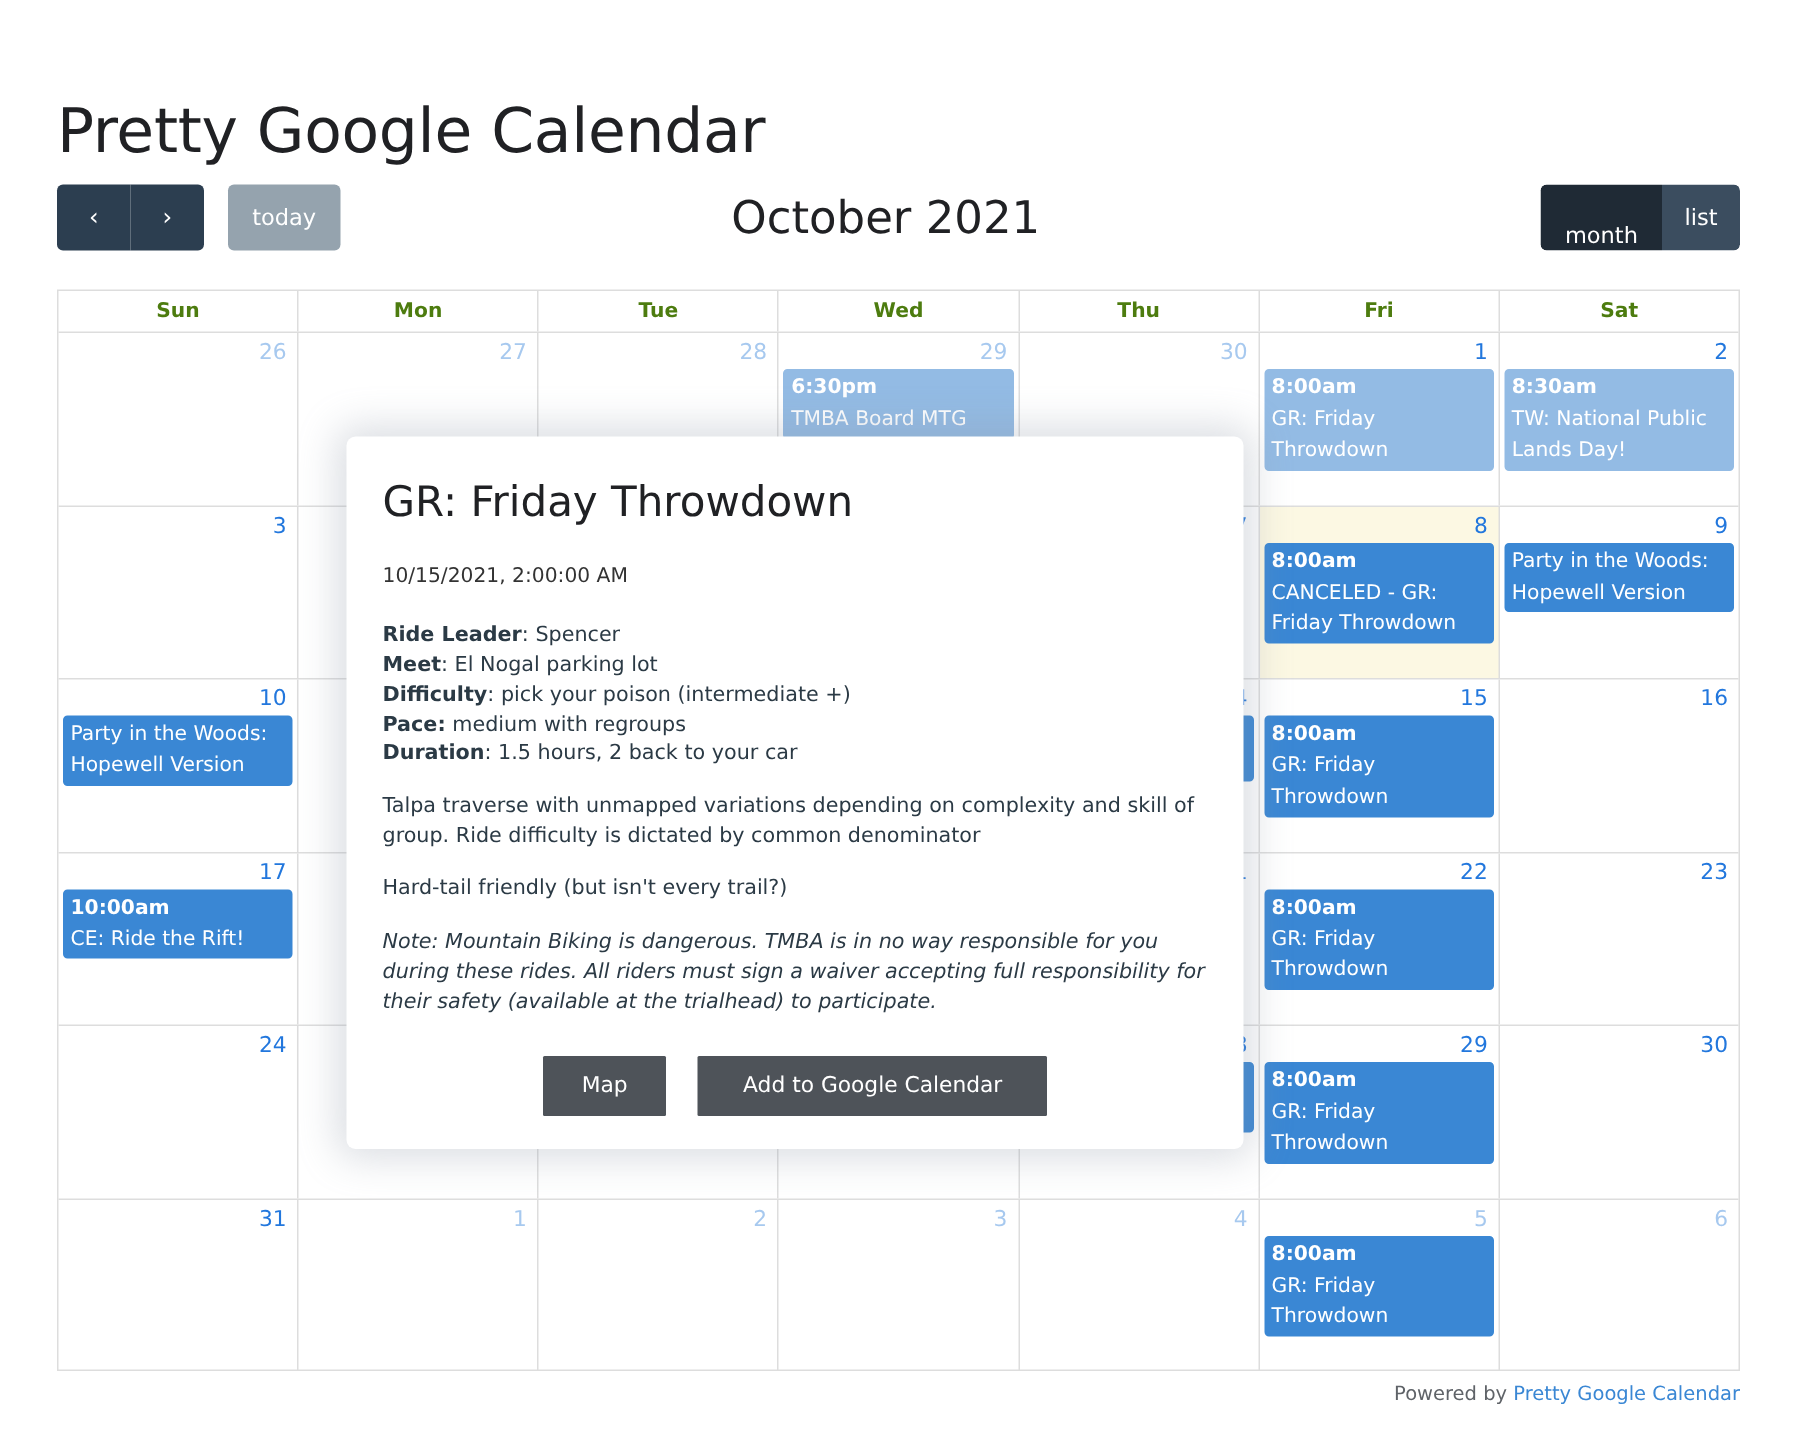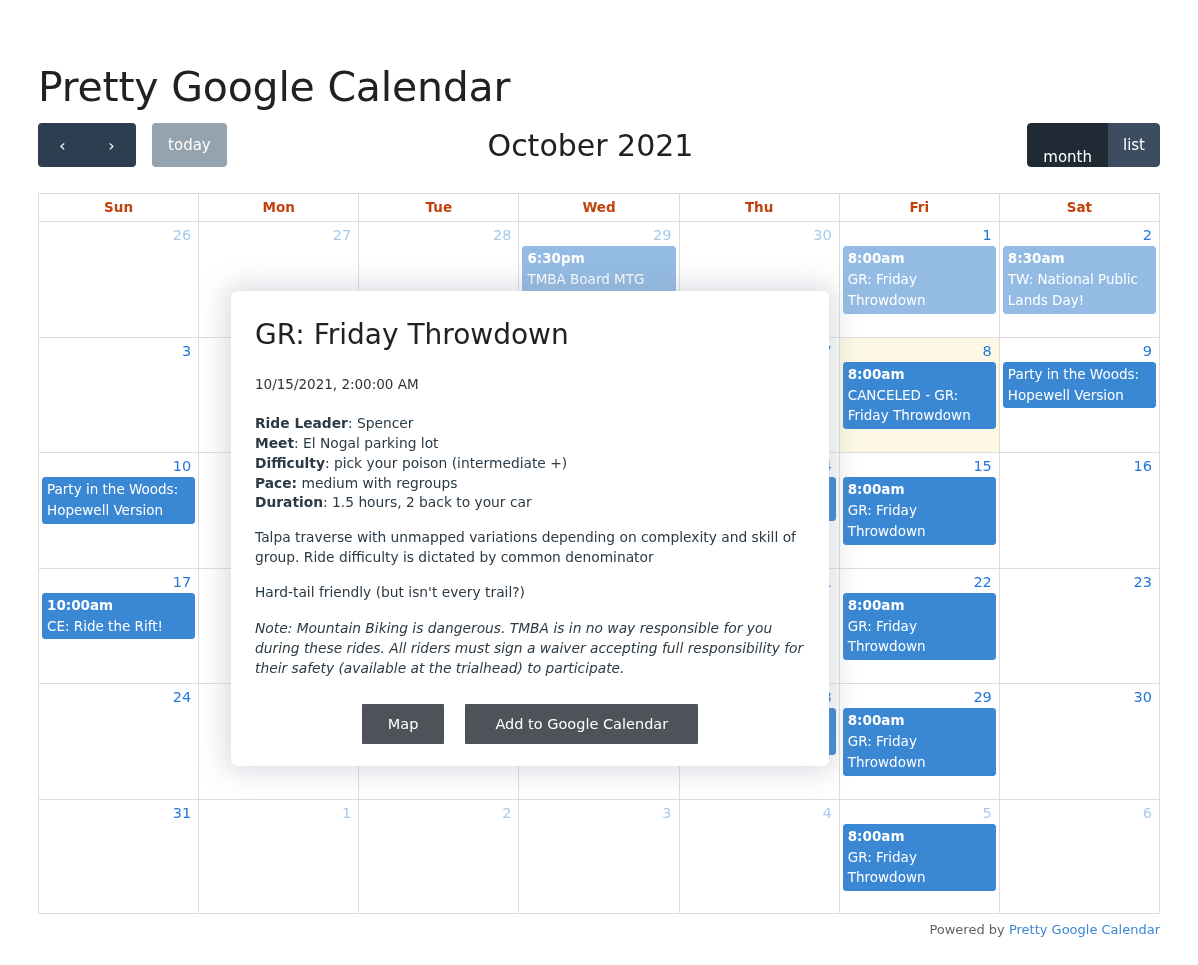--- a/index.html
+++ b/index.html
@@ -83,21 +83,21 @@
     border: 1px solid #ddd;
     border-top: 1px solid #ddd;
     background: #fff;
   }
   .cal-head { display: flex; height: 28px; border-bottom: 1px solid #ddd; }
   .cal-head .dow {
     flex: 1 1 0;
     text-align: center;
     font-size: 13.5px;
     font-weight: bold;
-    color: #c2410c;
+    color: #4d7c0f;
     line-height: 27px;
     border-right: 1px solid #ddd;
   }
   .cal-head .dow:last-child { border-right: none; }
 
   .cal-body { display: flex; flex-direction: column; height: 692px; }
   .week {
     flex: 1 1 0;
     display: flex;
     border-bottom: 1px solid #ddd;

